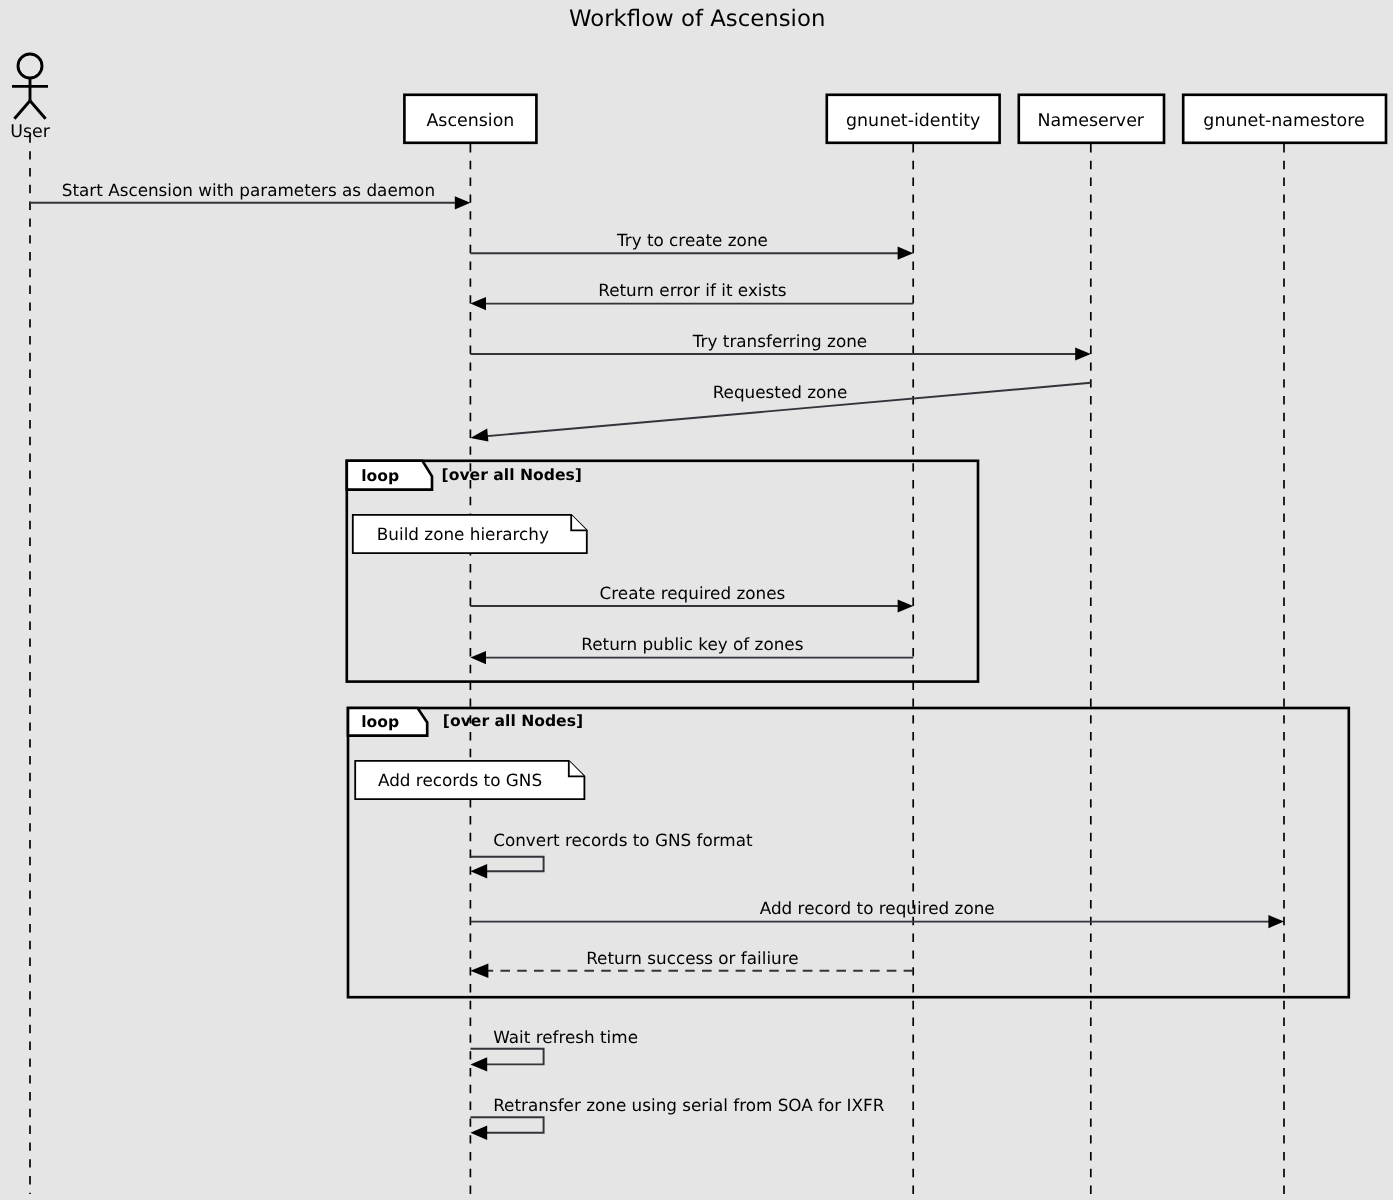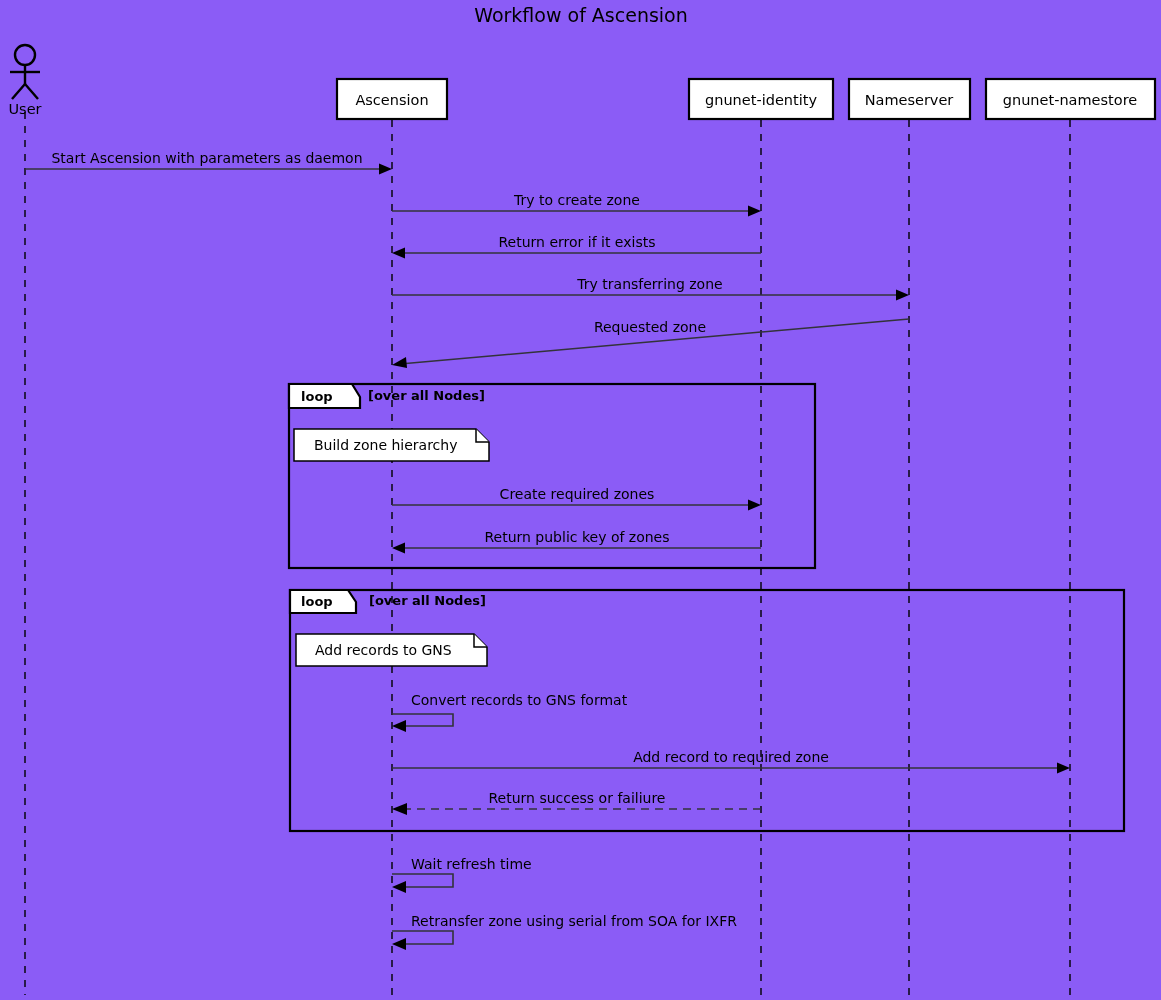--- a/index.html
+++ b/index.html
@@ -10,21 +10,21 @@
   body {
     font-family: "DejaVu Sans", sans-serif;
     width: 1161px;
     height: 1000px;
     overflow: hidden;
   }
   #diagram-root {
     position: relative;
     width: 1161px;
     height: 1000px;
-    background: #8b5cf6;
+    background: #e5e5e5;
   }
   svg#seq-svg {
     position: absolute;
     top: 0;
     left: 0;
     width: 1161px;
     height: 1000px;
     display: block;
   }
   text {

